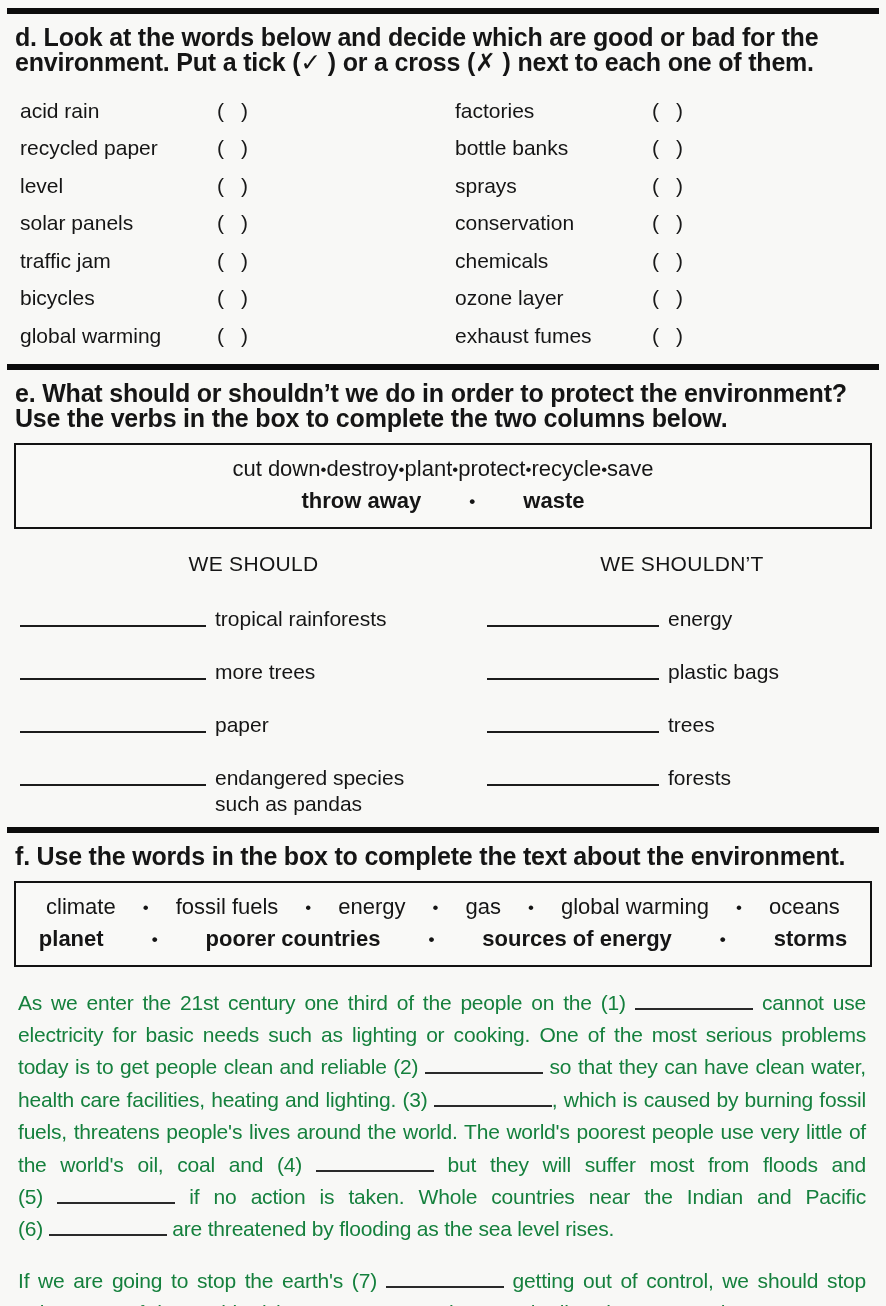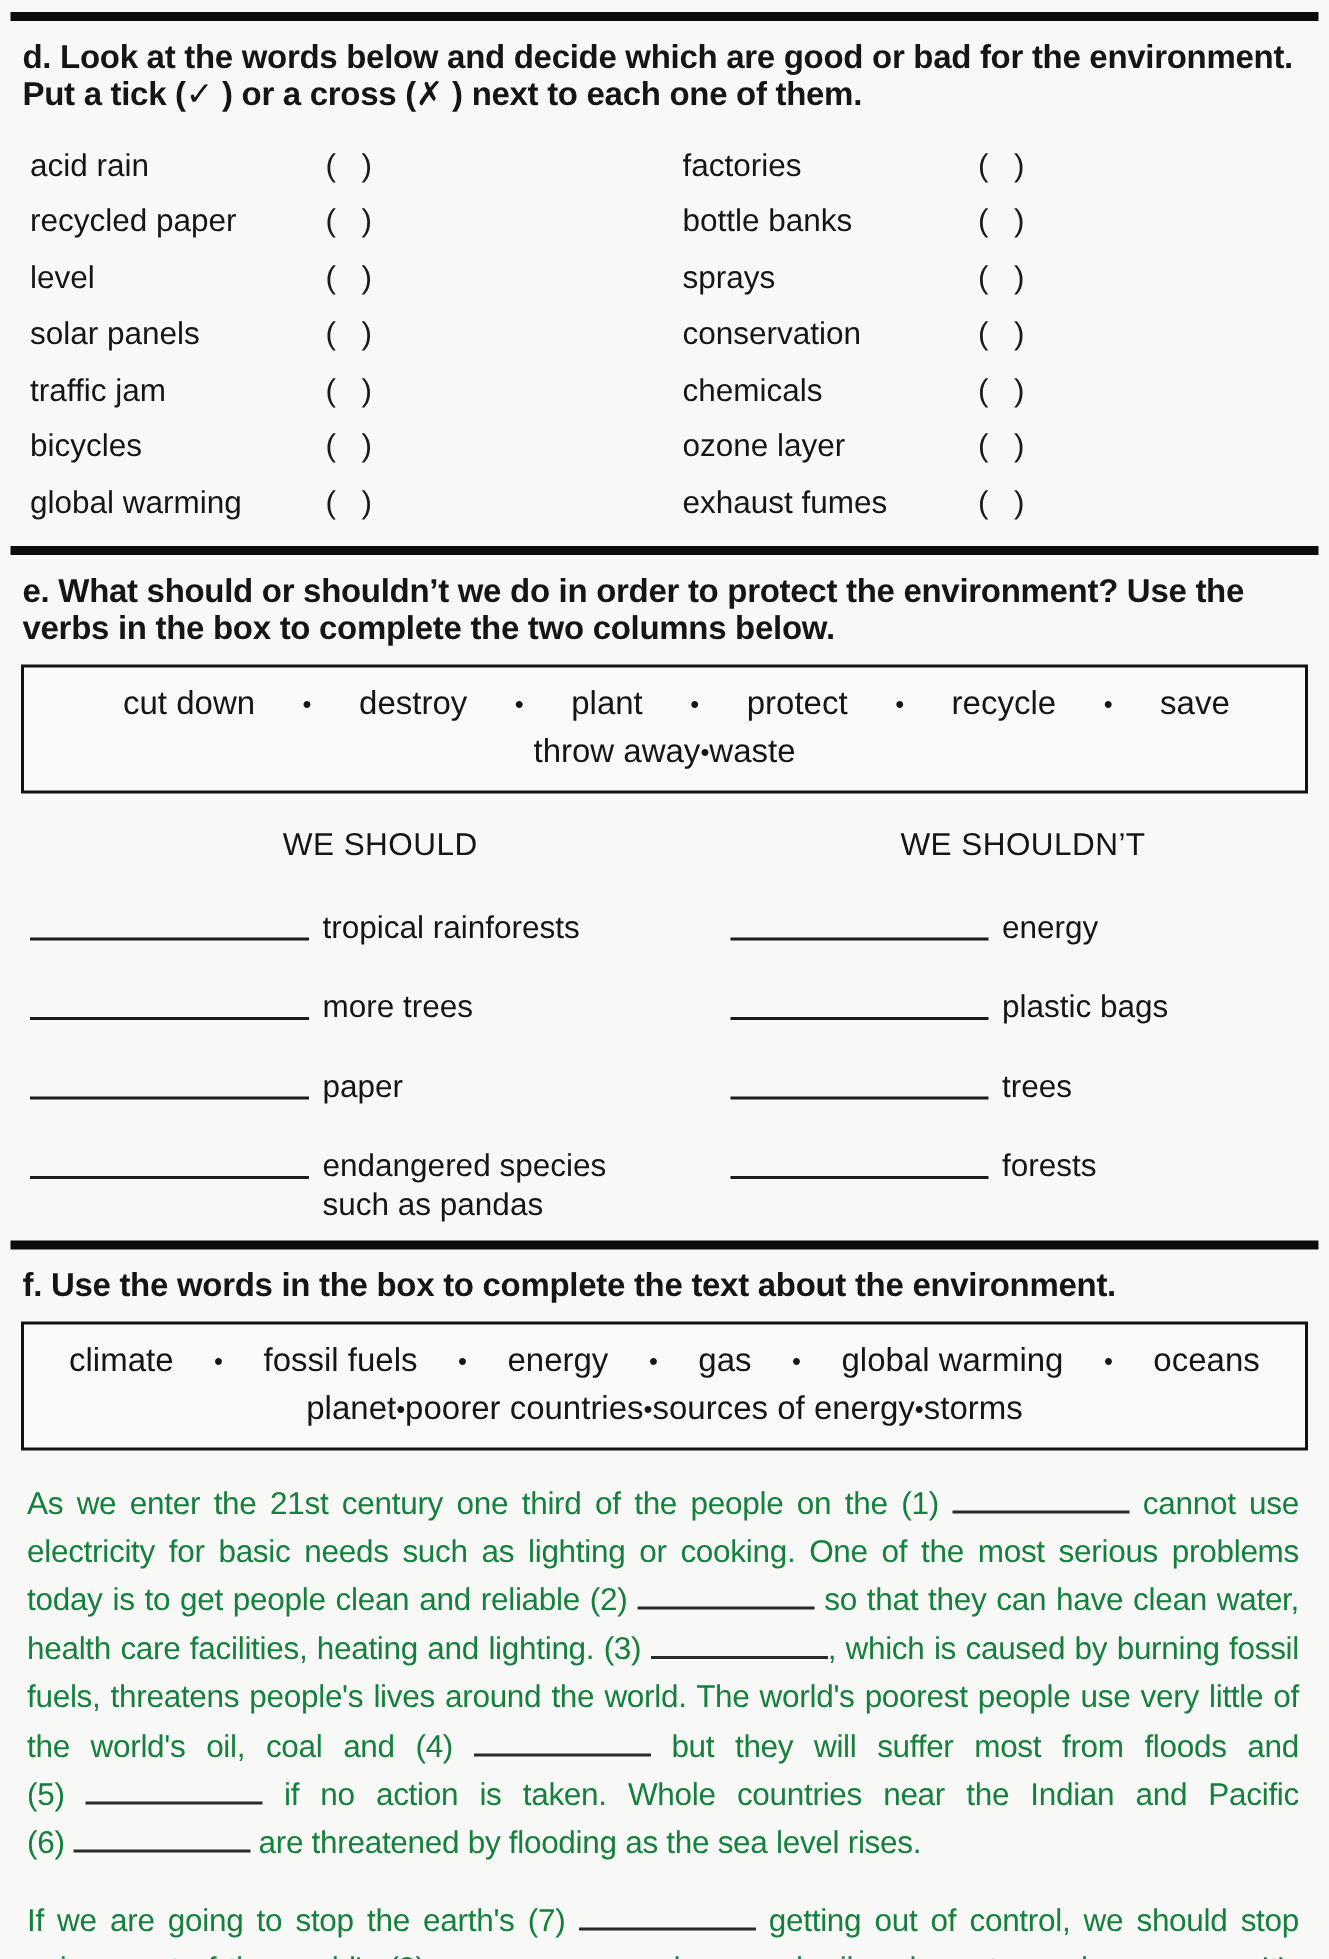--- a/index.html
+++ b/index.html
@@ -12,21 +12,21 @@
     overflow: hidden;
   }
   .page { width: 886px; height: 1306px; position: relative; }
 
   .rule { height: 6px; background: #0c0c0c; margin: 0 7px; }
   .rule-top { margin-top: 8px; }
   .rule-e { margin-top: 9px; }
   .rule-f { margin-top: 13px; }
 
   .heading {
-    font-size: 22px; font-weight: 700; line-height: 25px;
+    font-size: 25px; font-weight: 700; line-height: 25px;
     letter-spacing: -0.2px;
     margin: 11px 16px 0 15px;
   }
   .heading-f { }
 
   
   .word-grid { margin: 17px 0 0 20px; font-size: 21px; }
   .word-row { display: flex; align-items: center; height: 37.5px; }
   .wcell-l { width: 197px; }
   .bcell-l { width: 238px; }
@@ -35,23 +35,23 @@
 
   
   .word-box {
     border: 2.5px solid #121212;
     margin: 12px 14px 0 14px;
     padding: 11px 0 13px 0;
     font-size: 22px;
     background: #f9f9f7;
   }
   .box-line { display: flex; align-items: center; }
-  .box-line-between { justify-content: space-between; padding: 0 50px; margin-left: 16px; }
+  .box-line-between { justify-content: center; padding: 0 50px; }
   .box-line-between-f { justify-content: space-between; padding: 0 30px; }
-  .box-line-center { justify-content: center; margin-top: 6px; }
+  .box-line-center { justify-content: center; gap: 48px; margin-top: 6px; font-weight: bold; }
   .bullet { font-size: 17px; position: relative; top: 1px; }
 
   
   .columns { display: flex; margin: 23px 0 0 20px; }
   .col-should { width: 467px; }
   .col-shouldnt { width: 390px; }
   .col-title { font-size: 21px; letter-spacing: 0.3px; margin: 0 0 5px 0; text-align: center; }
   .fill-row { display: flex; align-items: flex-start; margin-top: 27px; }
   .blank-e { height: 24px; border-bottom: 2px solid #1c1c1c; flex: none; }
   .blank-e-l { width: 186px; }

